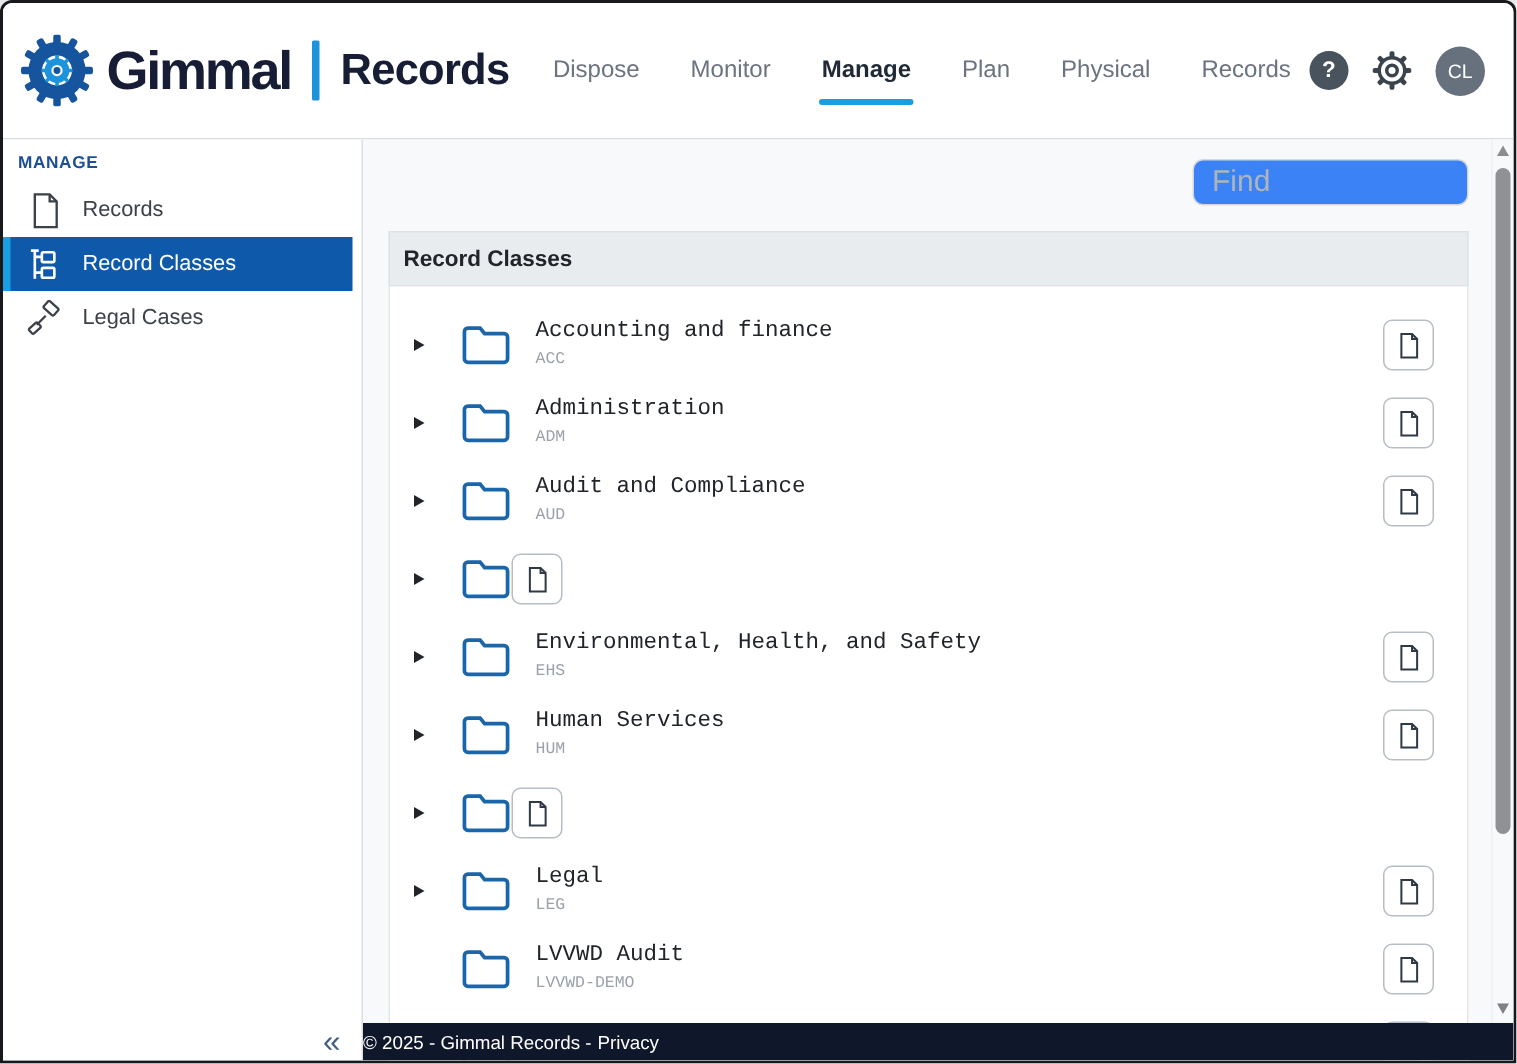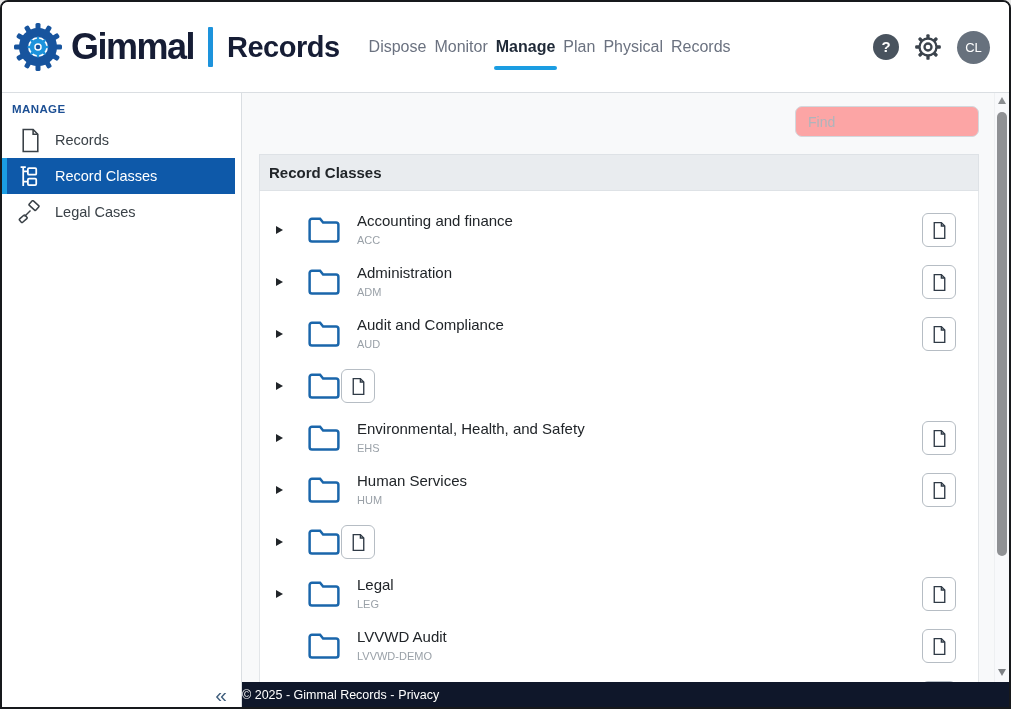--- a/index.html
+++ b/index.html
@@ -24,21 +24,21 @@
     display:flex; align-items:center;
     padding-left:12px;
   }
   .logo-gear { width:48px; height:48px; flex:0 0 48px; }
   .brand-name {
     font-size:36px; font-weight:700; color:#161d35;
     letter-spacing:-1.5px; margin-left:9px;
   }
   .brand-divider { width:5px; height:40px; background:#1d93dc; margin:0 14px; border-radius:1px; }
   .brand-product { font-size:29px; font-weight:600; color:#161d35; letter-spacing:-0.5px; }
-  .nav { display:flex; align-items:center; gap:8px; margin-left:29px; }
+  .nav { display:flex; align-items:center; gap:34px; margin-left:29px; }
   .nav-item {
     font-size:16px; color:#6b7280; text-decoration:none;
     position:relative; cursor:pointer; white-space:nowrap;
   }
   .nav-item.active { color:#1f2937; font-weight:700; }
   .nav-item.active::after {
     content:""; position:absolute; left:-2px; right:-2px; bottom:-14px;
     height:4px; background:#1b9de2; border-radius:2px;
   }
   .header-right { margin-left:auto; display:flex; align-items:center; gap:15px; padding-right:19px; }
@@ -74,38 +74,38 @@
   .side-item.selected { background:#0e59a9; border-left-color:#1b9de2; color:#fff; }
   .collapse-btn {
     position:absolute; bottom:0; right:14px; background:none; border:none;
     font-size:21px; color:#42607e; cursor:pointer; line-height:24px;
   }
   
   .main { flex:1; position:relative; background:#f8f9fa; overflow:hidden; }
   .find-input {
     position:absolute; top:13px; right:30px; width:184px; height:31px;
     border:1px solid #d3d8dd; border-radius:7px; padding:0 12px;
-    font-size:14px; font-family:"Liberation Sans", sans-serif; color:#343a40;
-    background:#fca5a5; outline:none;
+    font-size:20px; font-family:"Liberation Sans", sans-serif; color:#343a40;
+    background:#3b82f6; outline:none;
   }
   .find-input::placeholder { color:#aeb4bb; }
   .panel {
     position:absolute; left:17px; right:30px; top:61px; bottom:0;
     z-index:1;
   }
   .panel-header {
     height:37px; background:#e9ecef; border:1px solid #dee2e6;
     display:flex; align-items:center; padding-left:9px;
     font-size:15px; font-weight:700; color:#212529;
   }
   .panel-list {
     background:#fff; border-left:1px solid #e3e6e9; border-right:1px solid #e3e6e9;
     padding-top:13px; height:calc(100% - 37px); overflow:hidden;
   }
-  .row { display:flex; align-items:center; height:52px; padding:0 22px 0 16px; }
+  .row { display:flex; align-items:center; height:52px; padding:0 22px 0 16px;font-family:Liberation Mono, monospace; }
   .arrow-box { width:10px; flex:0 0 10px; display:flex; align-items:center; cursor:pointer; }
   .tri-right {
     width:0; height:0;
     border-left:7px solid #212529;
     border-top:4.5px solid transparent; border-bottom:4.5px solid transparent;
   }
   .folder-box { margin-left:21px; width:34px; flex:0 0 34px; display:flex; align-items:center; }
   .row-text { margin-left:16px; flex:1; min-width:0; }
   .row-name { font-size:15px; color:#212529; line-height:21px; cursor:pointer; }
   .row-code { font-size:11px; color:#9aa1a8; line-height:19px; }

